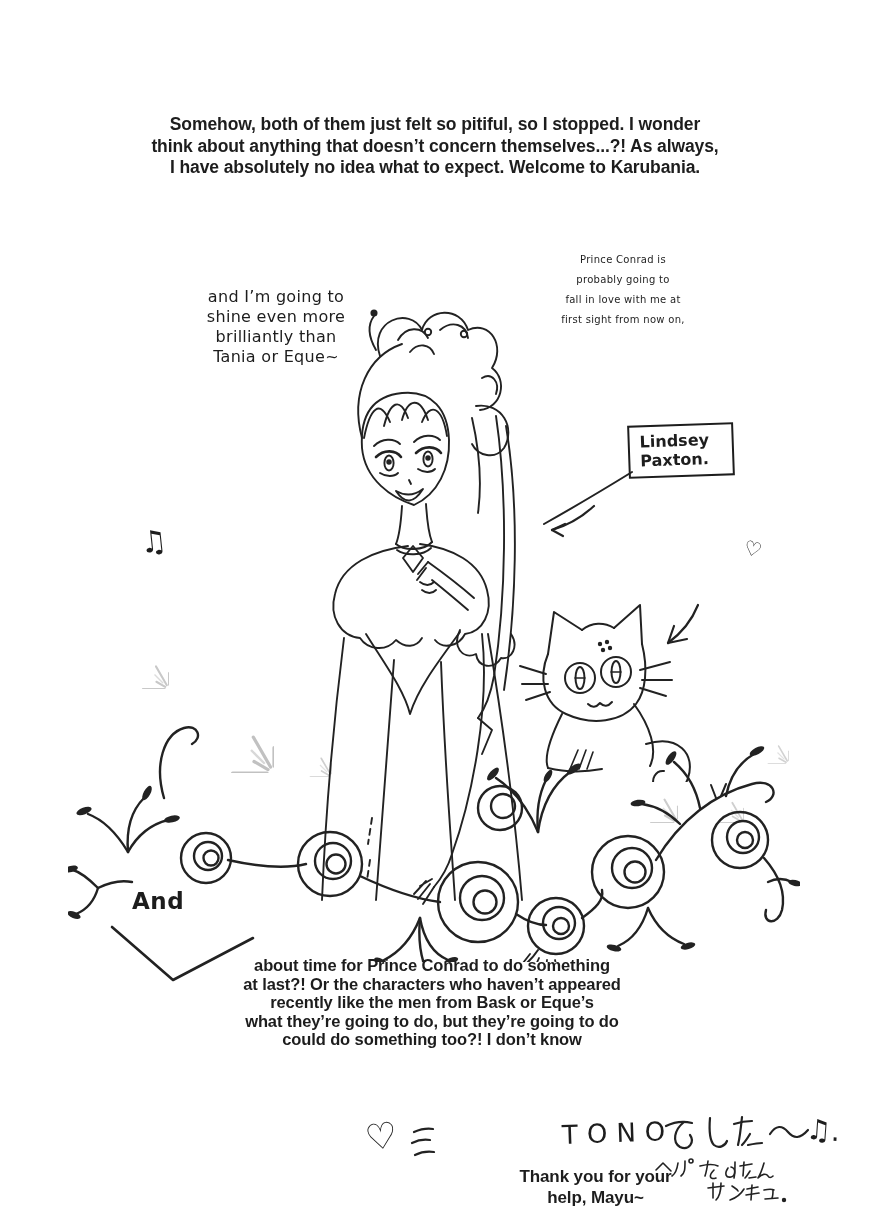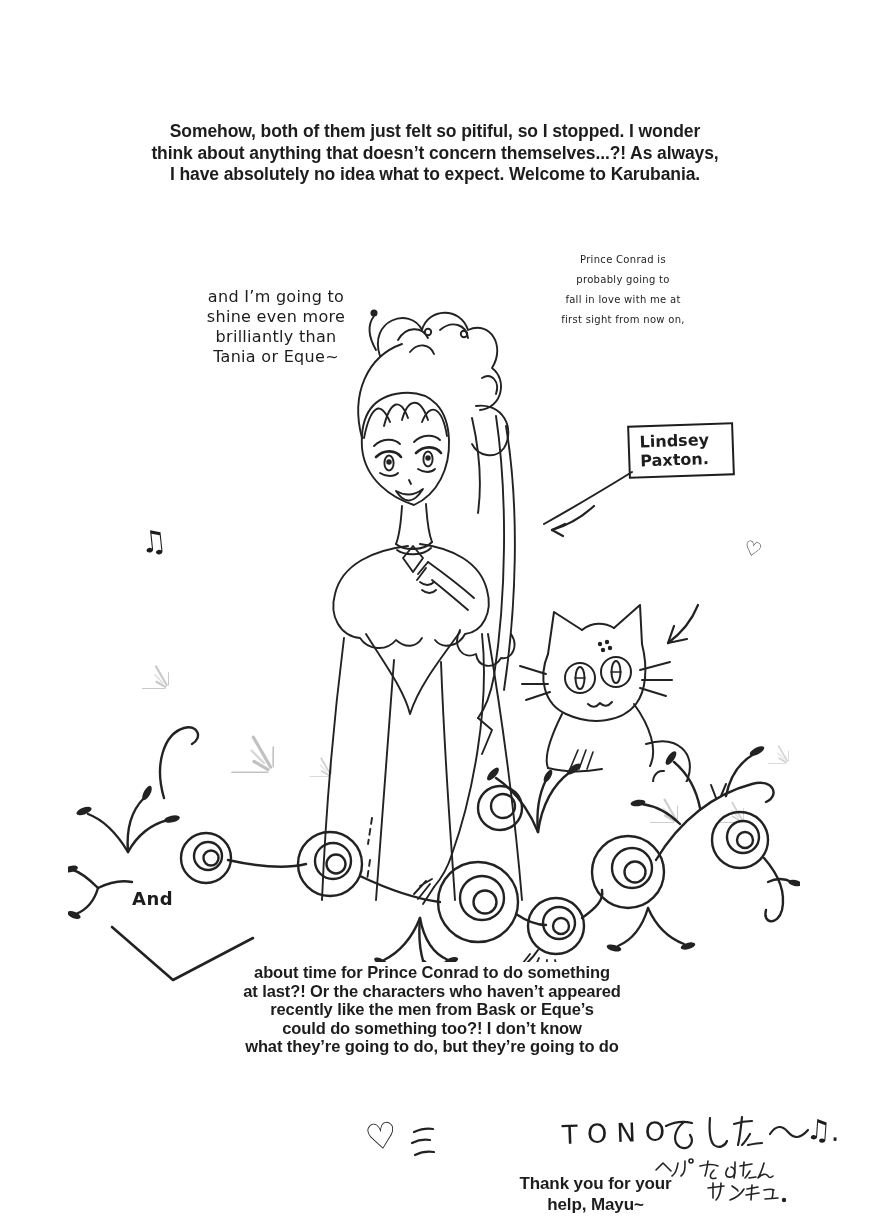--- a/index.html
+++ b/index.html
@@ -1,31 +1,31 @@
 <!DOCTYPE html>
 <html><head>
 <meta charset="utf-8">
 <style>
   html,body{margin:0;padding:0;background:#e8e8e8;}
   .page{position:relative;width:869px;height:1230px;background:#ffffff;overflow:hidden;
         color:#1d1d1d;font-family:"Liberation Sans",sans-serif;}
   .abs{position:absolute;}
-  .comic{font-weight:bold;text-align:center;letter-spacing:-0.1px;margin-top:7px;}
+  .comic{font-weight:bold;text-align:center;letter-spacing:-0.1px;}
   .comic div{white-space:nowrap;}
   .hand{font-family:"DejaVu Sans",sans-serif;text-align:center;}
   .hand div{white-space:nowrap;}
   .intro{left:118px;top:114px;width:634px;font-size:17.5px;line-height:21.5px;}
   .shine{left:186px;top:287px;width:180px;font-size:16px;line-height:20px;letter-spacing:.3px;}
   .prince{left:492px;top:250px;width:262px;font-size:10px;line-height:20px;letter-spacing:.3px;}
   .namebox{left:628px;top:424px;width:88px;border:2px solid #1d1d1d;background:#fff;
            padding:5px 4px 6px 10px;transform:rotate(-2deg);font-weight:bold;font-size:16px;
            line-height:19px;text-align:left;}
   .catnote{left:576px;top:518px;width:176px;font-size:15.5px;line-height:20px;letter-spacing:.2px;}
   .closing{left:140px;top:956px;width:584px;font-size:16.5px;line-height:18.6px;}
-  .andlbl{left:132px;top:888px;font-size:18px;font-weight:bold;letter-spacing:.5px;}
+  .andlbl{left:132px;top:888px;font-size:23px;font-weight:bold;letter-spacing:.5px;}
   .thanks{left:508px;top:1166px;width:175px;font-size:17px;line-height:21px;font-weight:bold;}
   .glyph{color:#1d1d1d;}
   svg{display:block;}
   .ink{stroke:#222;fill:none;stroke-linecap:round;stroke-linejoin:round;}
 </style>
 </head>
 <body>
 
 <div class="page">
 
@@ -300,22 +300,22 @@
 
   <div class="abs hand andlbl">And</div>
   <svg class="abs" style="left:105px;top:918px" width="155" height="72" viewBox="0 0 155 72">
     <path class="ink" stroke-width="2.6" d="M7,9 L68,62 L148,20"></path>
   </svg>
 
   <div class="abs comic closing">
     <div>about time for Prince Conrad to do something</div>
     <div>at last?! Or the characters who haven’t appeared</div>
     <div>recently like the men from Bask or Eque’s</div>
+    <div>what they’re going to do, but they’re going to do</div>
     <div>could do something too?! I don’t know</div>
-    <div>what they’re going to do, but they’re going to do</div>
   </div>
 
   <div class="abs glyph" style="left:365px;top:1116px;font-size:36px;transform:rotate(-8deg);font-family:'DejaVu Sans',sans-serif">♡</div>
   <svg class="abs" style="left:408px;top:1126px" width="34" height="36" viewBox="0 0 34 36">
     <g class="ink" stroke-width="2.2">
       <path d="M6,6 C13,3 19,2 25,3"></path>
       <path d="M4,17 C10,14 16,13 22,14"></path>
       <path d="M7,29 C13,26 19,25 26,26"></path>
     </g>
   </svg>

